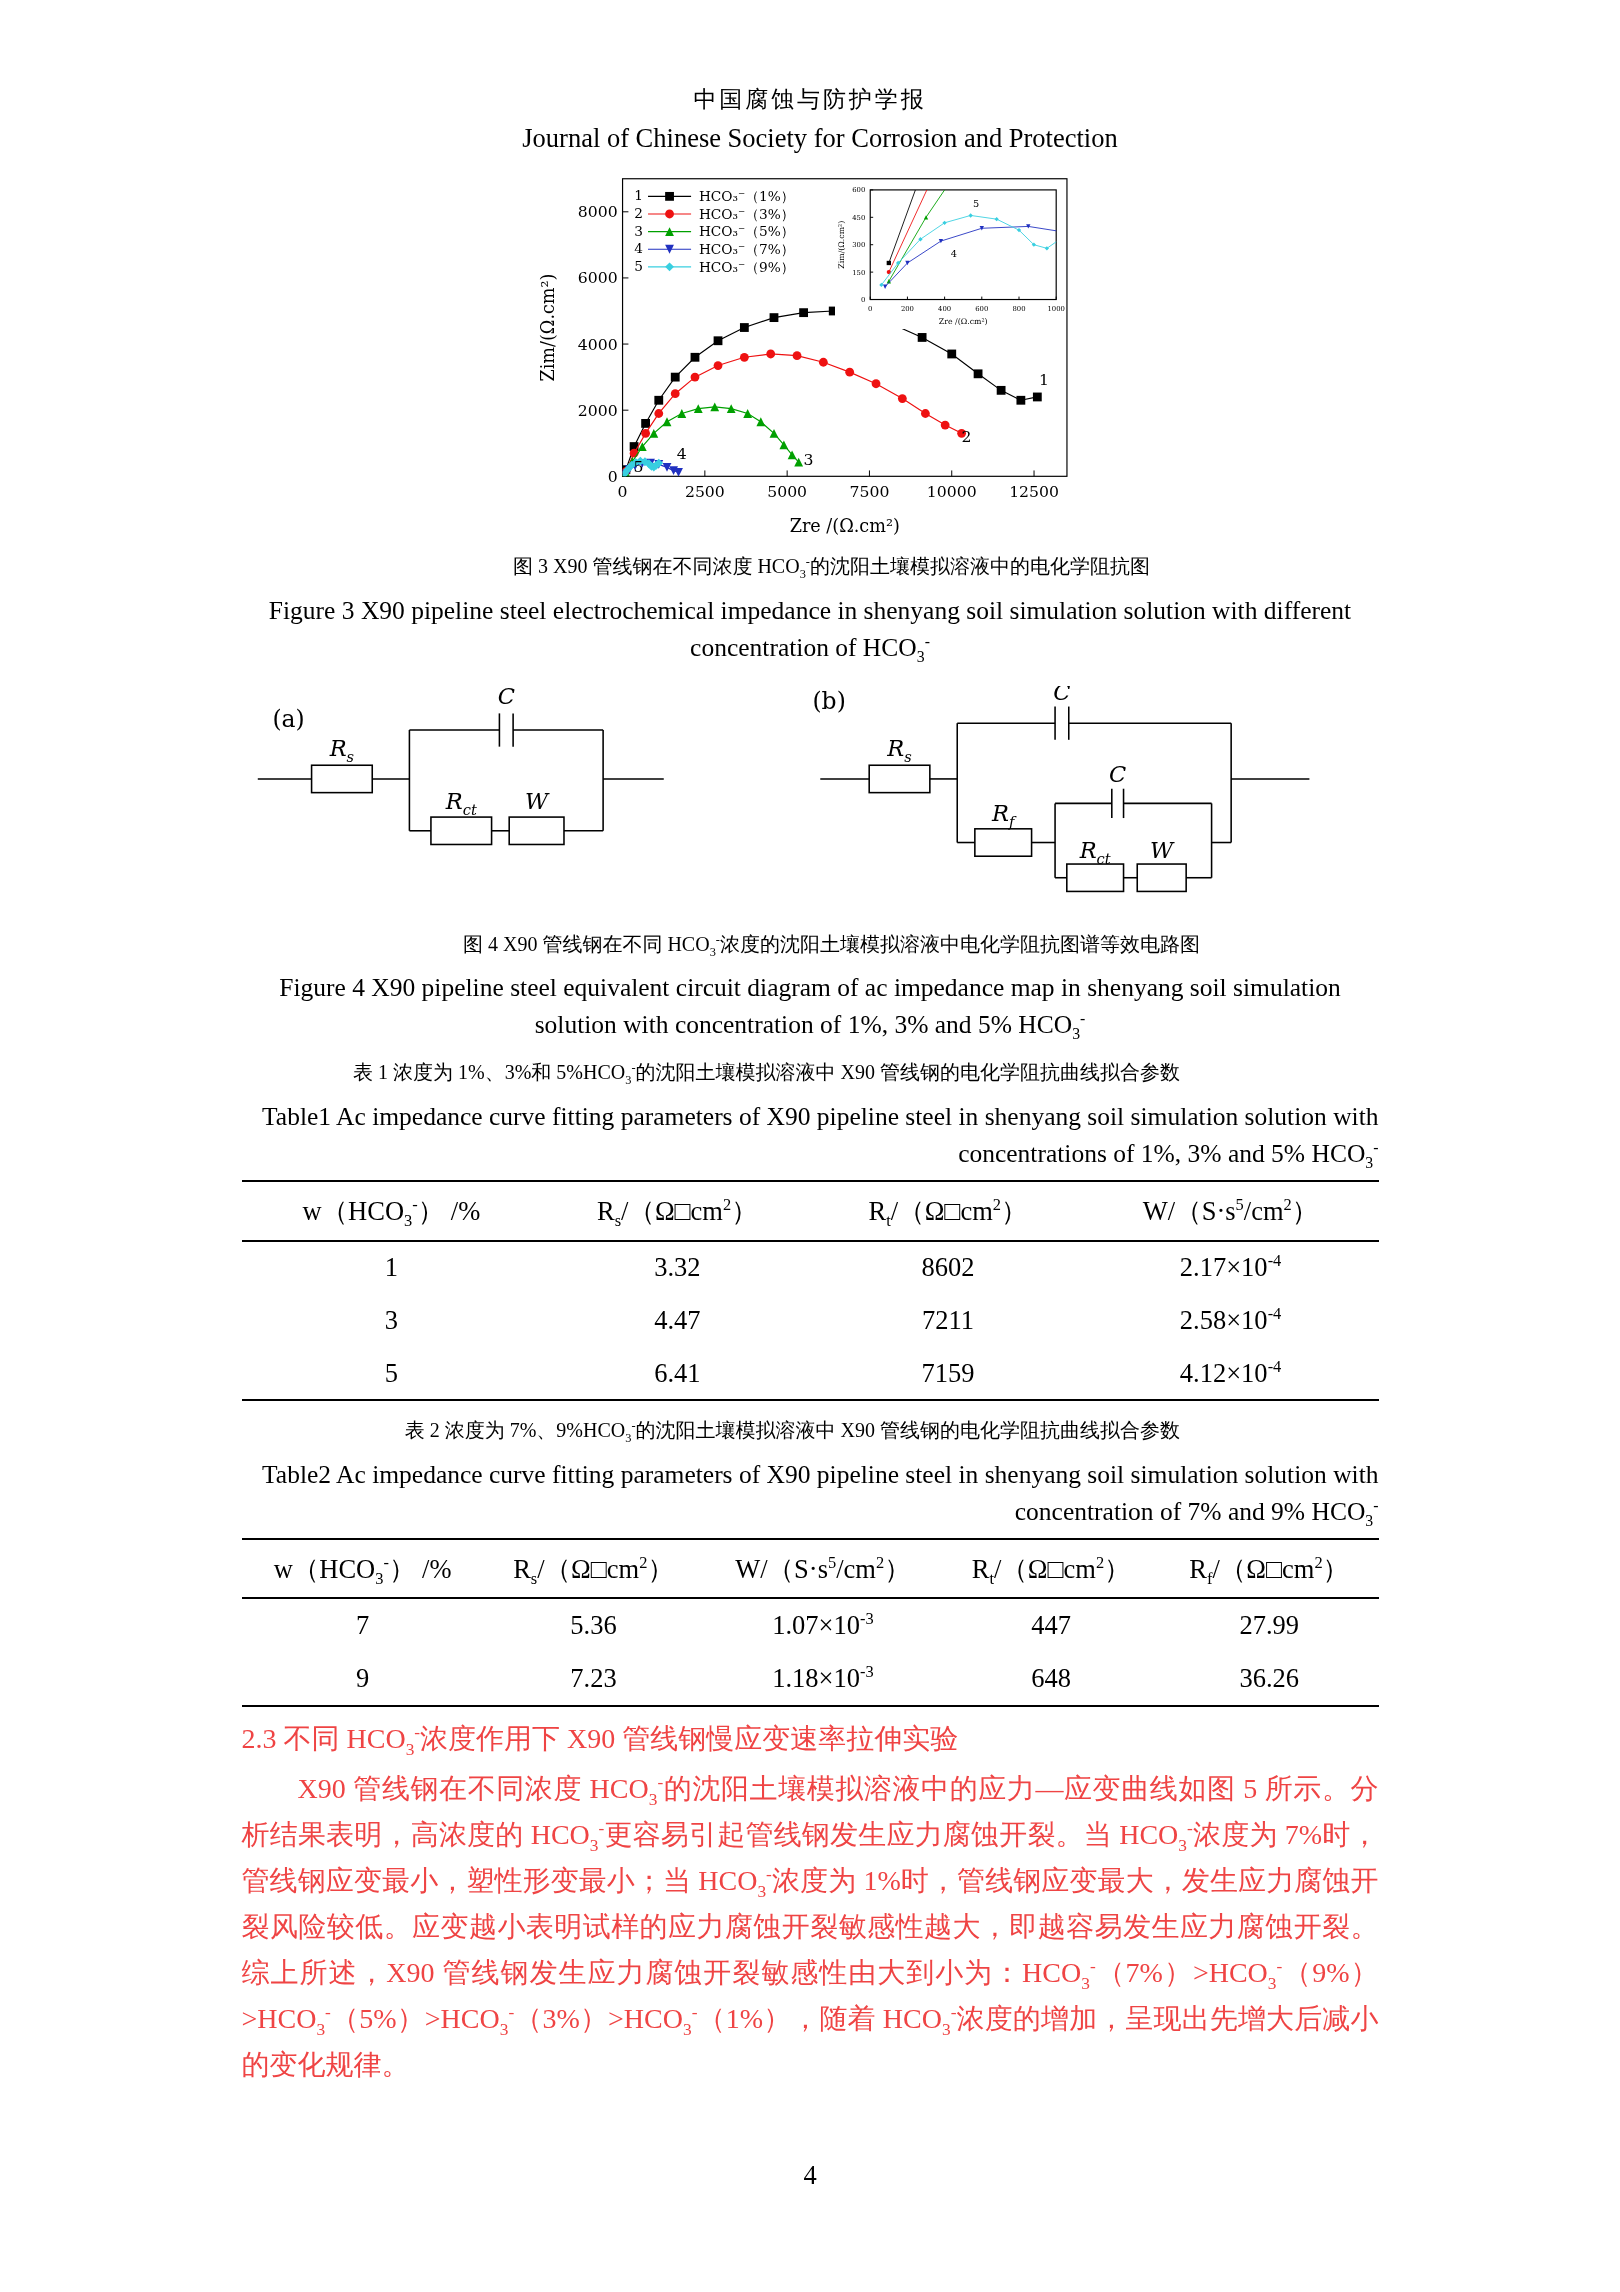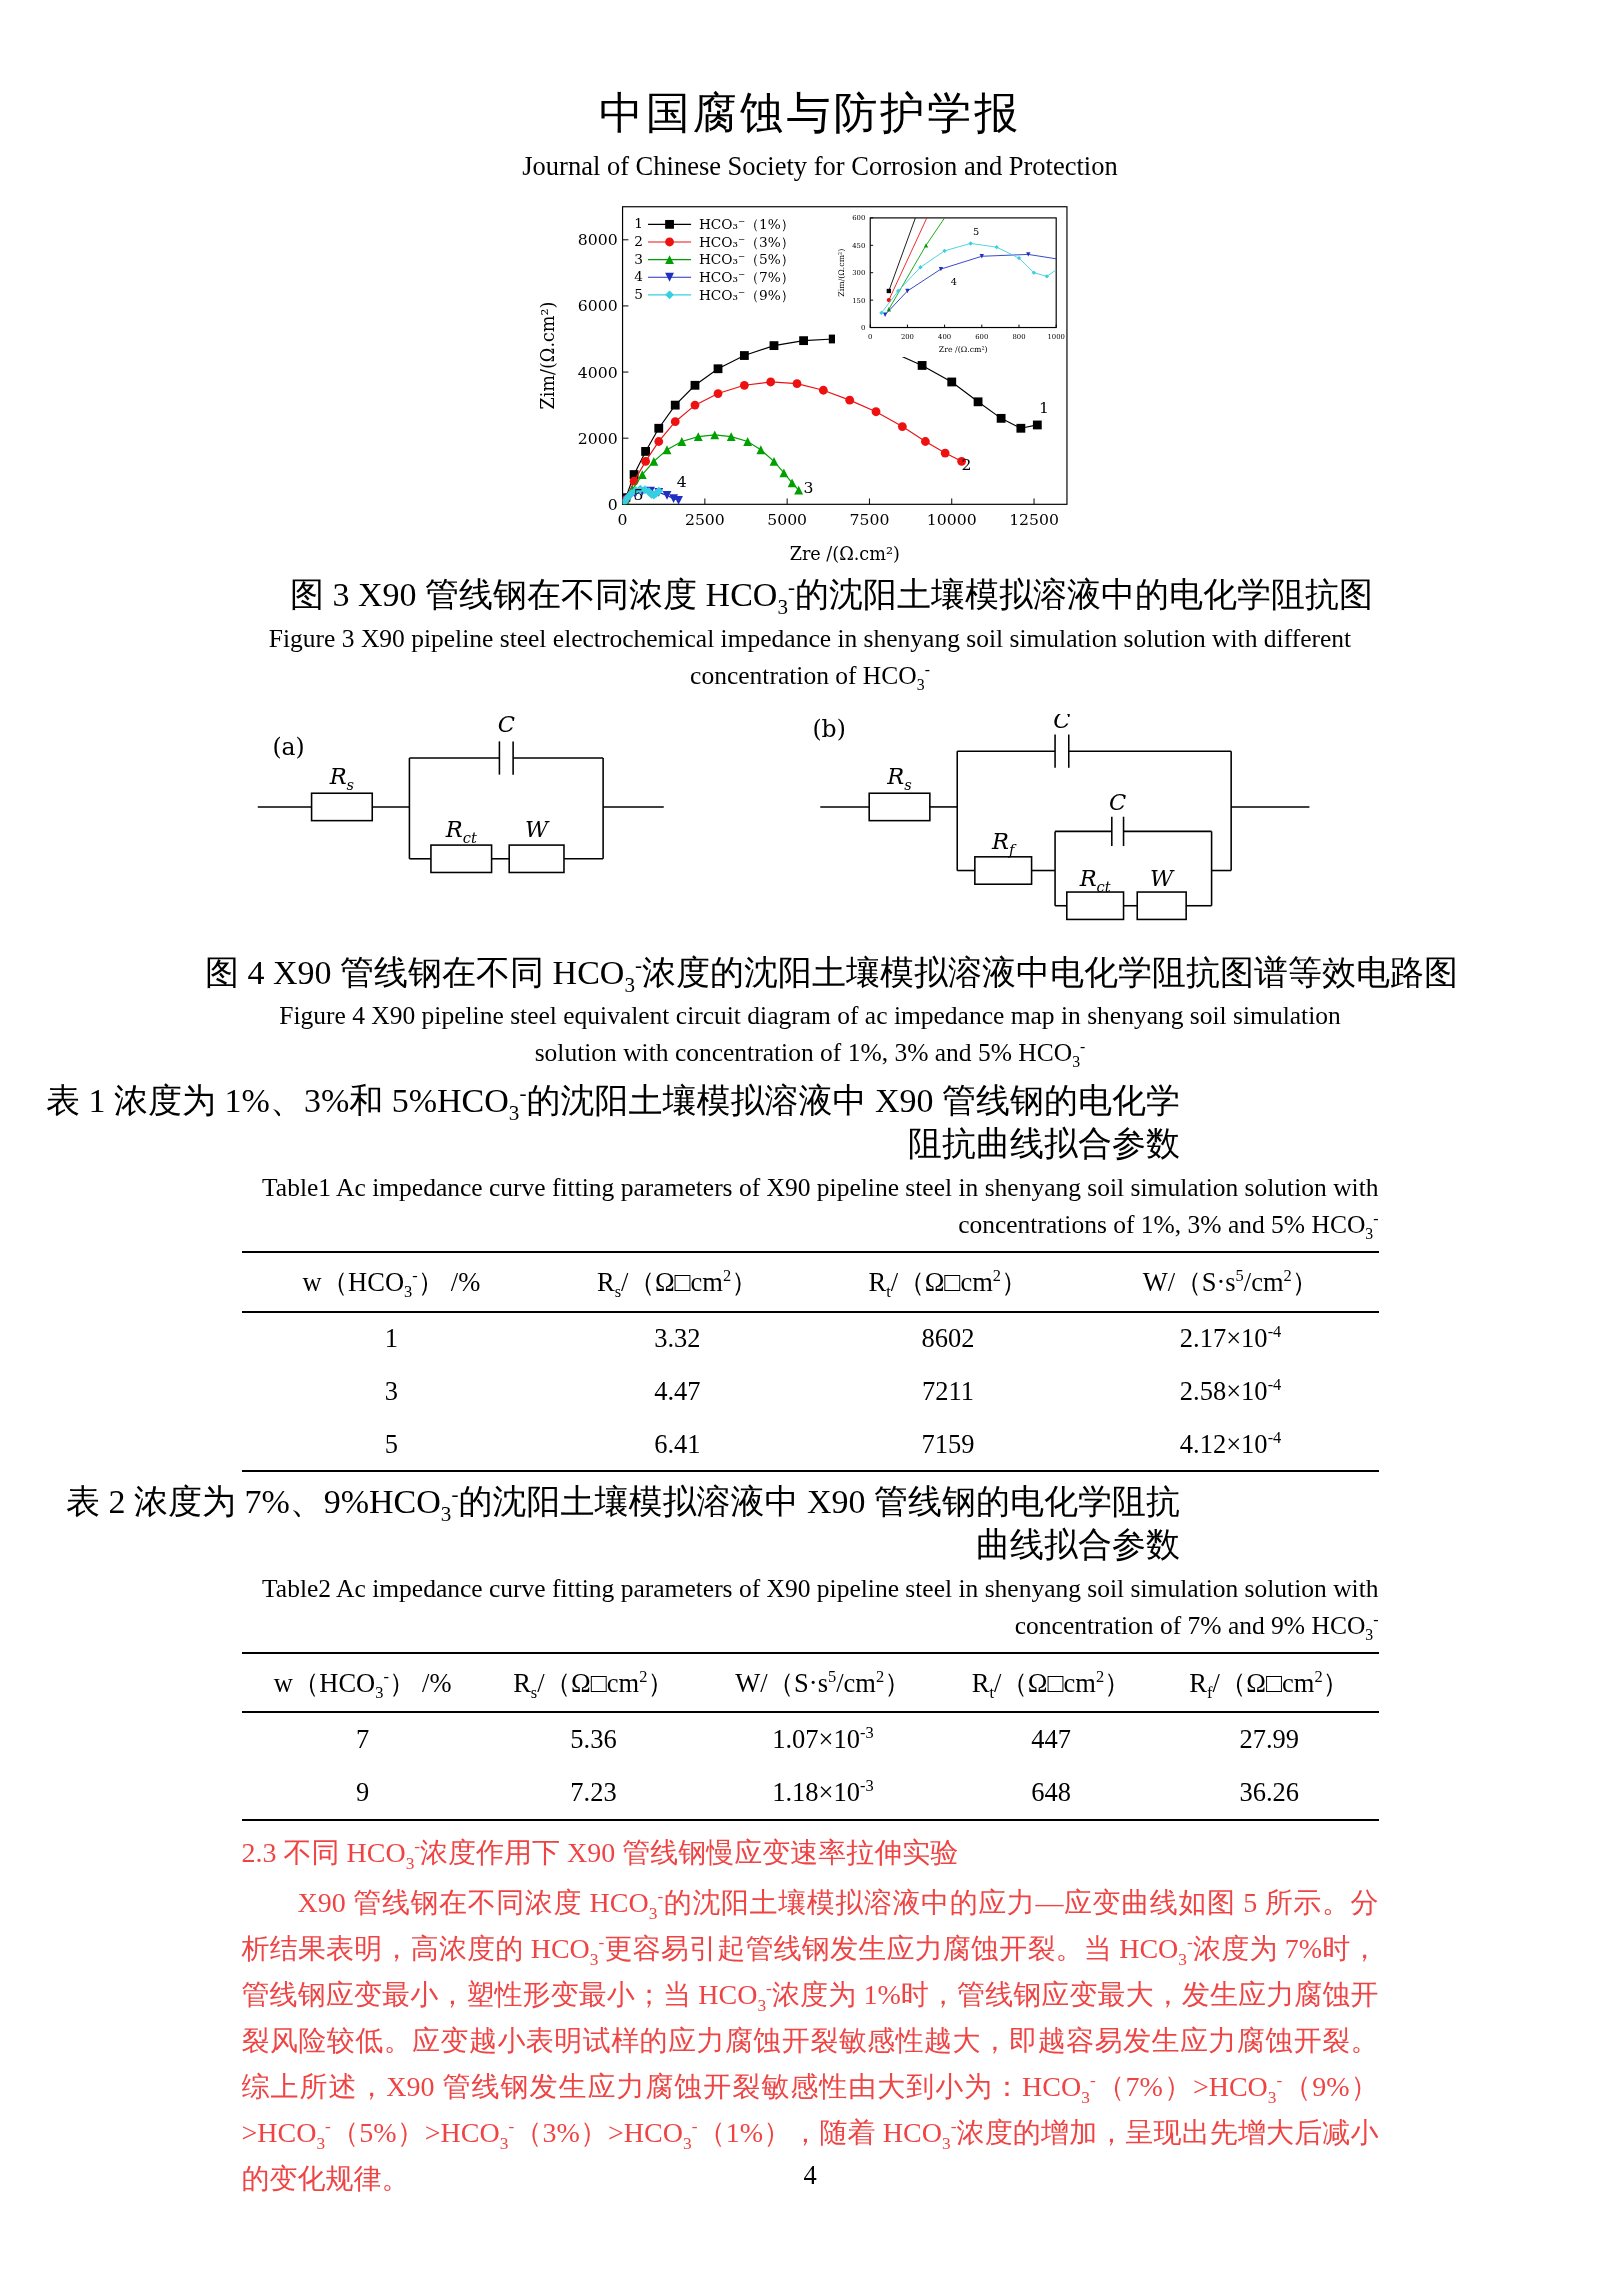--- a/index.html
+++ b/index.html
@@ -1,27 +1,27 @@
 <!DOCTYPE html>
 <html><head>
 <meta charset="utf-8">
 <style>
   html,body{margin:0;padding:0;background:#888;}
   .page{
     width:1620px;height:2293px;background:#ffffff;position:relative;
     font-family:"Liberation Serif","DejaVu Serif",serif;color:#000;overflow:hidden;
   }
-  .title-cn{margin:0 auto;padding-top:84px;text-align:center;font-size:44px;letter-spacing:2.9px;}
+  .title-cn{margin:0 auto;padding-top:84px;text-align:center;font-size:23px;letter-spacing:2.9px;}
   .title-en{margin-top:7.8px;text-align:center;font-size:26.5px;padding-left:20px;}
   .figure3{margin:13.7px auto 0;width:549px;height:370px;position:relative;}
   .figure3 svg{display:block;}
   .inset{position:absolute;left:299px;top:12.7px;background:#ffffff;}
   svg text{font-family:"DejaVu Serif","Liberation Serif",serif;fill:#000;}
   .cap{text-align:center;margin:3.9px auto 0;}
-  .cap-cn{font-size:34px;line-height:43px;margin-left:43px;}
+  .cap-cn{font-size:20px;line-height:43px;margin-left:43px;}
   .cap-en{font-size:25.5px;line-height:37px;}
   .w1180{max-width:1157px;} .w1130{max-width:1108px;} .w1160{max-width:1137px;text-align:right;} .mt8{margin-top:7.8px;}
   .figure4{margin:19.6px auto 0;width:1137px;}
   .clabel{font-style:italic;font-size:23px;}
   .clabel .sub{font-size:15px;}
   .plain-label{font-size:24px;}
   table.data-table{width:1137px;margin:7.8px auto 0;border-collapse:collapse;
     border-top:2.9px solid #000;border-bottom:2.9px solid #000;}
   table.data-table thead tr{border-bottom:2px solid #000;font-family:Liberation Serif, serif;}
   table.data-table th,table.data-table td{

